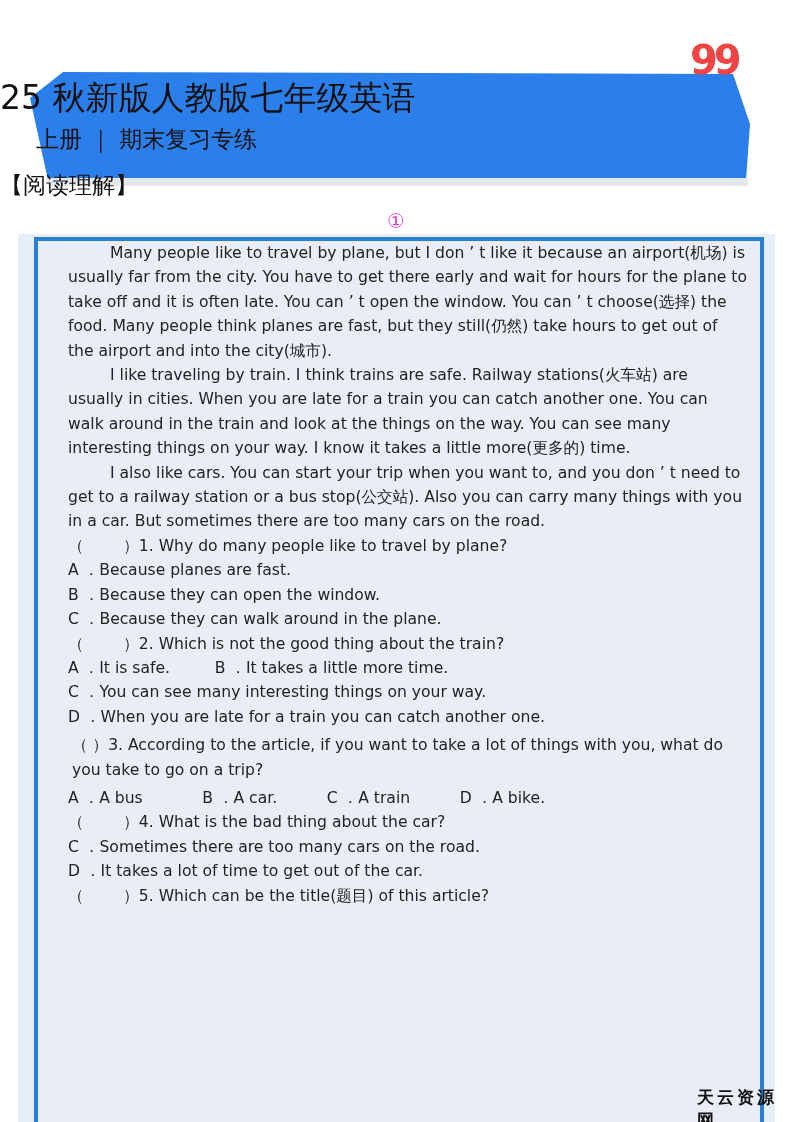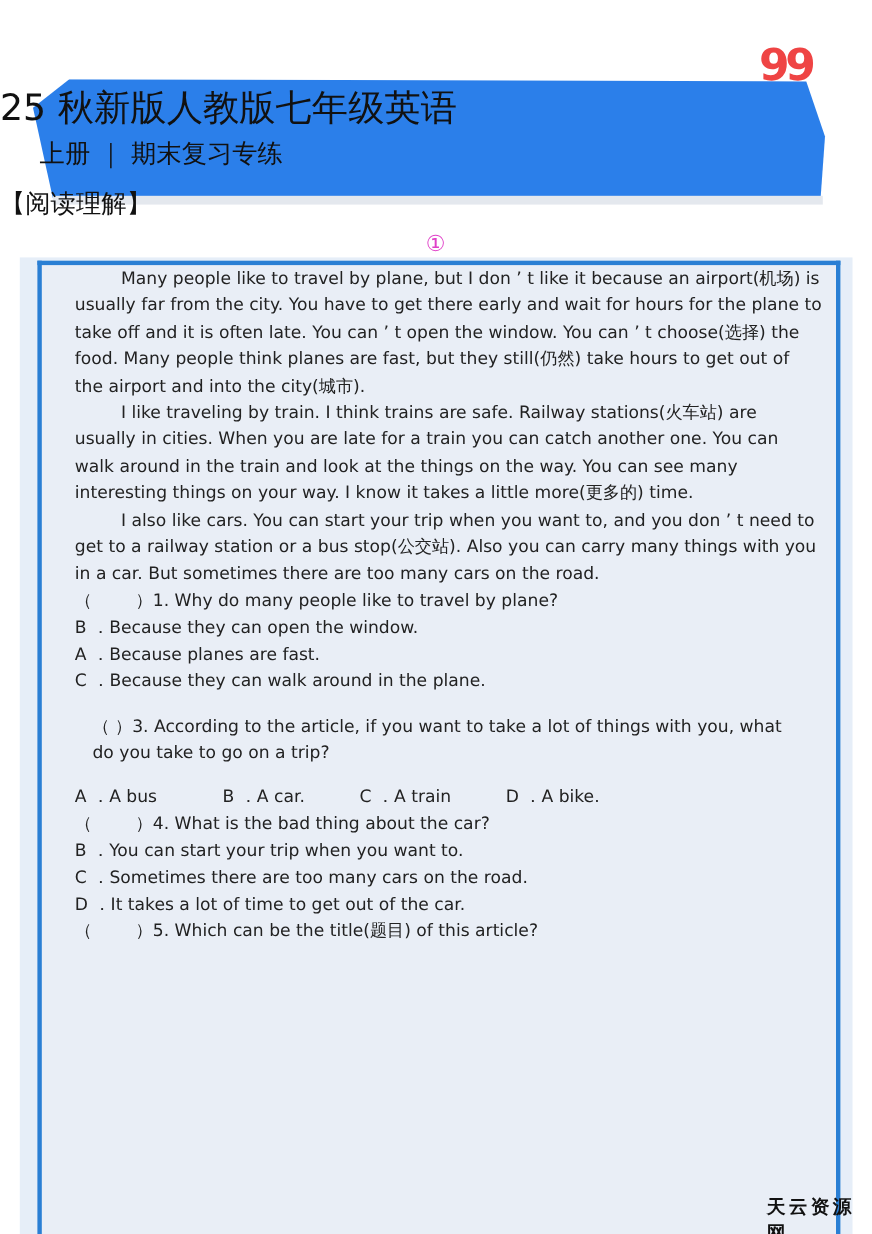--- a/index.html
+++ b/index.html
@@ -45,31 +45,36 @@
 <div class="panel-outer"></div>
 <div class="panel"></div>
 
 <div class="content">
   <p class="para">Many people like to travel by plane, but I don ’ t like it because an airport(机场) is usually far from the city. You have to get there early and wait for hours for the plane to take off and it is often late. You can ’ t open the window. You can ’ t choose(选择) the food. Many people think planes are fast, but they still(仍然) take hours to get out of the airport and into the city(城市).</p>
   <p class="para">I like traveling by train. I think trains are safe. Railway stations(火车站) are usually in cities. When you are late for a train you can catch another one. You can walk around in the train and look at the things on the way. You can see many interesting things on your way. I know it takes a little more(更多的) time.</p>
   <p class="para">I also like cars. You can start your trip when you want to, and you don ’ t need to get to a railway station or a bus stop(公交站). Also you can carry many things with you in a car. But sometimes there are too many cars on the road.</p>
 
   <div>
     <p class="line">（        ）1. Why do many people like to travel by plane?</p>
+    <p class="line">A ．Because planes are fast.</p>
     <p class="line">B ．Because they can open the window.</p>
-    <p class="line">A ．Because planes are fast.</p>
     <p class="line">C ．Because they can walk around in the plane.</p>
   </div>
   <div>
-    <p style="margin:16px">（        ）3. According to the article, if you want to take a lot of things with you, what do you take to go on a trip?</p>
+    <p class="line">（        ）2. Which is not the good thing about the train?</p>
+    <p class="line">A ．It is safe.         B ．It takes a little more time.</p>
+    <p class="line">C ．You can see many interesting things on your way.</p>
+    <p class="line">D ．When you are late for a train you can catch another one.</p>
+  </div>
+  <div>
+    <p style="margin:4px">（        ）3. According to the article, if you want to take a lot of things with you, what do you take to go on a trip?</p>
     <p class="line">A ．A bus            B ．A car.          C ．A train          D ．A bike.</p>
   </div>
   <div>
     <p class="line">（        ）4. What is the bad thing about the car?</p>
-    <p class="line">B ．You can start your trip when you want to.</p>
     <p class="line">C ．Sometimes there are too many cars on the road.</p>
     <p class="line">D ．It takes a lot of time to get out of the car.</p>
   </div>
   <div>
     <p class="line">（        ）5. Which can be the title(题目) of this article?</p>
   </div>
 </div>
 
 <div class="watermark">天云资源网</div>
 

